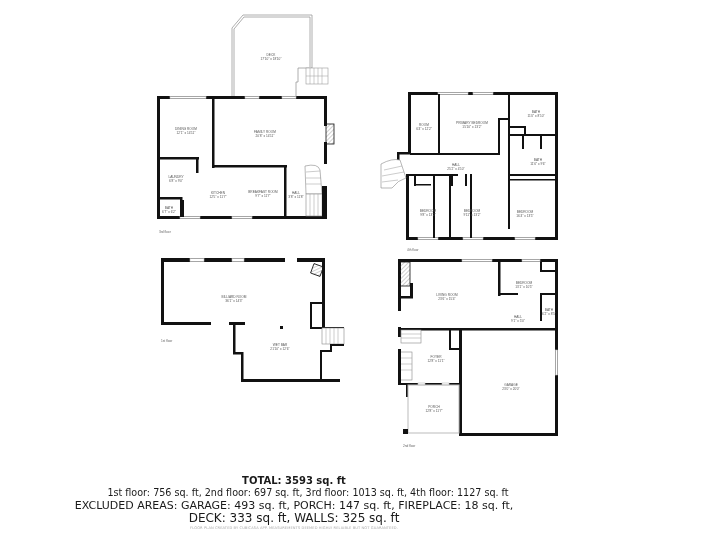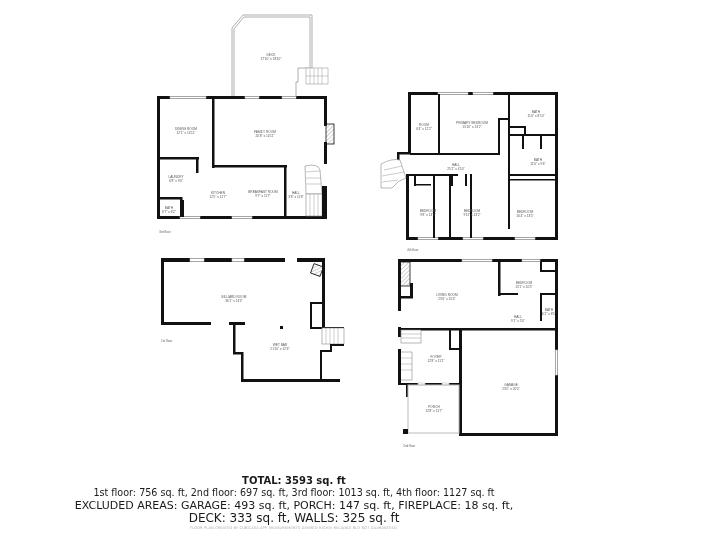--- a/index.html
+++ b/index.html
@@ -6,21 +6,21 @@
   body{width:720px;height:540px;position:relative;overflow:hidden;font-family:"Liberation Sans",sans-serif;color:#222;}
   svg.plan{position:absolute;left:0;top:0;width:720px;height:540px;}
   .wall{fill:#111;}
   .thin{stroke:#bbb;stroke-width:1;fill:none;}
   .thin2{stroke:#999;stroke-width:0.8;fill:none;}
   .win{fill:#fff;stroke:#bbb;stroke-width:0.6;}
   .rlabel{font-family:"Liberation Sans",sans-serif;font-size:3.2px;fill:#555;text-anchor:middle;}
   .flabel{font-family:"Liberation Sans",sans-serif;font-size:3.2px;fill:#666;}
   .summary{position:absolute;left:0;width:588px;text-align:center;font-family:"DejaVu Sans",sans-serif;color:#1a1a1a;}
   .total{top:475px;font-size:10px;font-weight:bold;}
-  .line1{top:487px;font-size:9.6px;}
+  .line1{top:487px;font-size:9.6px;margin-left:14px;}
   .line2{top:499px;font-size:11px;}
   .line3{top:511px;font-size:12px;}
   .disclaimer{top:526px;font-size:3.6px;color:#aaa;letter-spacing:0.1px;}
   .fp-hatch{fill:url(#hatch);stroke:#111;stroke-width:0.8;}
 </style>
 </head>
 <body>
 
 <svg class="plan" viewBox="0 0 720 540" xmlns="http://www.w3.org/2000/svg">
   <defs>

